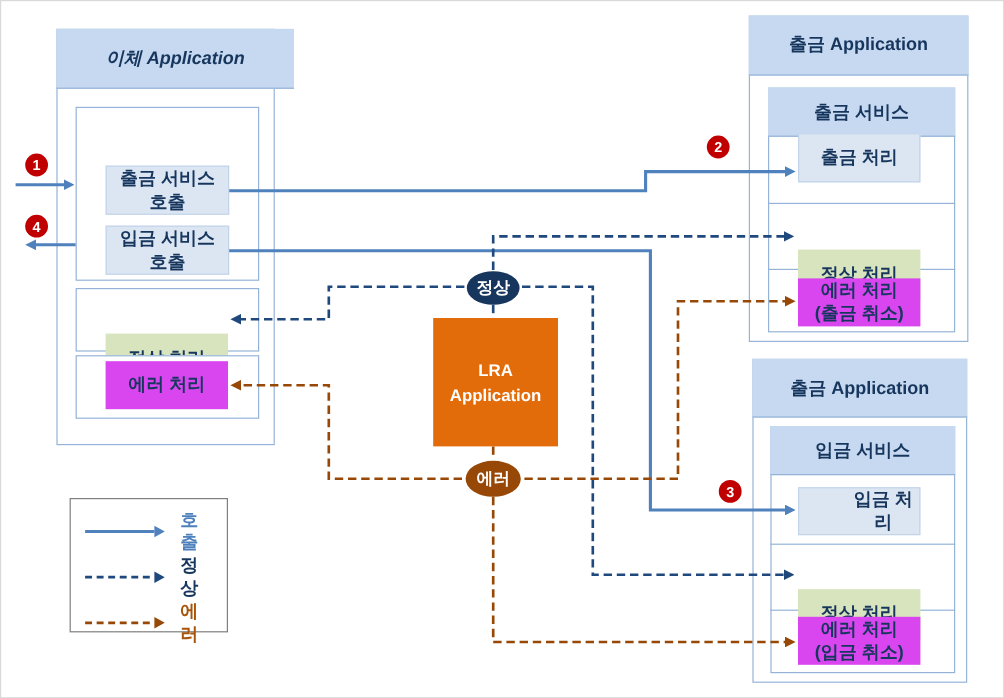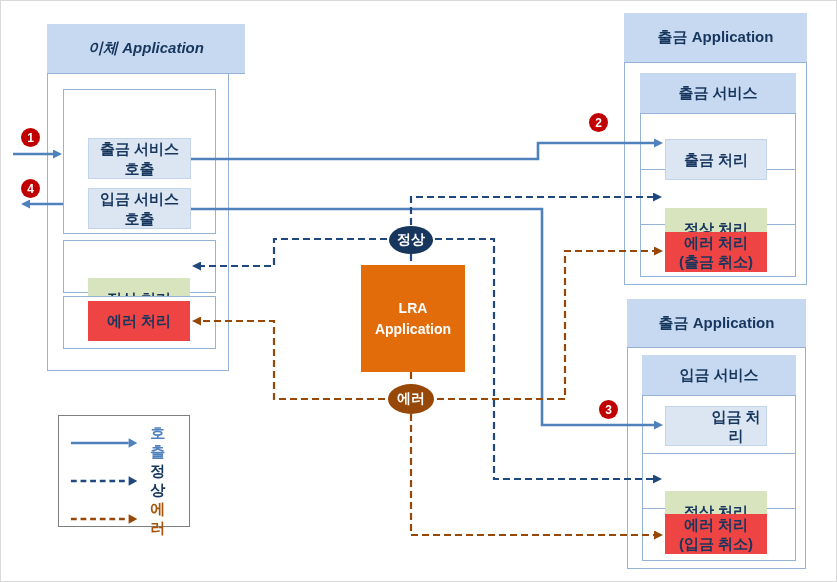--- a/index.html
+++ b/index.html
@@ -16,21 +16,21 @@
     font-weight:bold;color:#17365d;font-size:15px;
   }
   .inbox{border:1.5px solid #95b3d7;background:#ffffff;box-sizing:border-box;}
   .cell{
     display:flex;flex-direction:column;align-items:center;justify-content:center;
     font-weight:bold;color:#17365d;font-size:15px;text-align:center;line-height:1.3;
     box-sizing:border-box;
   }
   .cell-blue{background:#dce6f2;border:1px solid #c3d4ea;}
   .cell-green{background:#d7e4bd;margin-top:32px;}
-  .cell-orange{background:#ef4444;justify-content:center;}
+  .cell-orange{background:#d946ef;justify-content:center;}
   .divline{border-top:1.5px solid #95b3d7;height:0;}
   .lra{
     background:#e36c0a;display:flex;flex-direction:column;align-items:center;justify-content:center;
     color:#ffffff;font-weight:bold;font-size:14px;line-height:1.5;z-index:6;text-align:center;
   }
   .badge{
     display:flex;align-items:center;justify-content:center;border-radius:50%;
     color:#ffffff;font-weight:bold;font-size:14px;z-index:7;
   }
   .badge-normal{background:#17365d;}
@@ -78,21 +78,21 @@
   <div class="cell cell-orange" style="left:87px;top:300px;width:102px;height:40px;">에러 처리</div>
 
   <div class="appbox" style="left:623px;top:12px;width:183px;height:272px;"></div>
   <div class="hdr" style="left:623px;top:12px;width:183px;height:50px;">출금 Application</div>
 
   <div class="inbox" style="left:639px;top:72px;width:156px;height:204px;"></div>
   <div class="hdr" style="left:639px;top:72px;width:156px;height:41px;">출금 서비스</div>
   <div class="abs divline" style="left:639px;top:168px;width:156px;"></div>
   <div class="abs divline" style="left:639px;top:223px;width:156px;"></div>
 
-  <div class="cell cell-blue" style="left:664px;top:138px;width:102px;height:41px;">출금 처리</div>
+  <div class="cell cell-blue" style="left:664px;top:110px;width:102px;height:41px;">출금 처리</div>
   <div class="cell cell-green" style="left:664px;top:175px;width:102px;height:42px;">정상 처리</div>
   <div class="cell cell-orange" style="left:664px;top:231px;width:102px;height:40px;">
     <span>에러 처리</span>
     <span>(출금 취소)</span>
   </div>
 
   <div class="appbox" style="left:626px;top:298px;width:179px;height:270px;"></div>
   <div class="hdr" style="left:626px;top:298px;width:179px;height:49px;">출금 Application</div>
 
   <div class="inbox" style="left:641px;top:354px;width:154px;height:206px;"></div>

